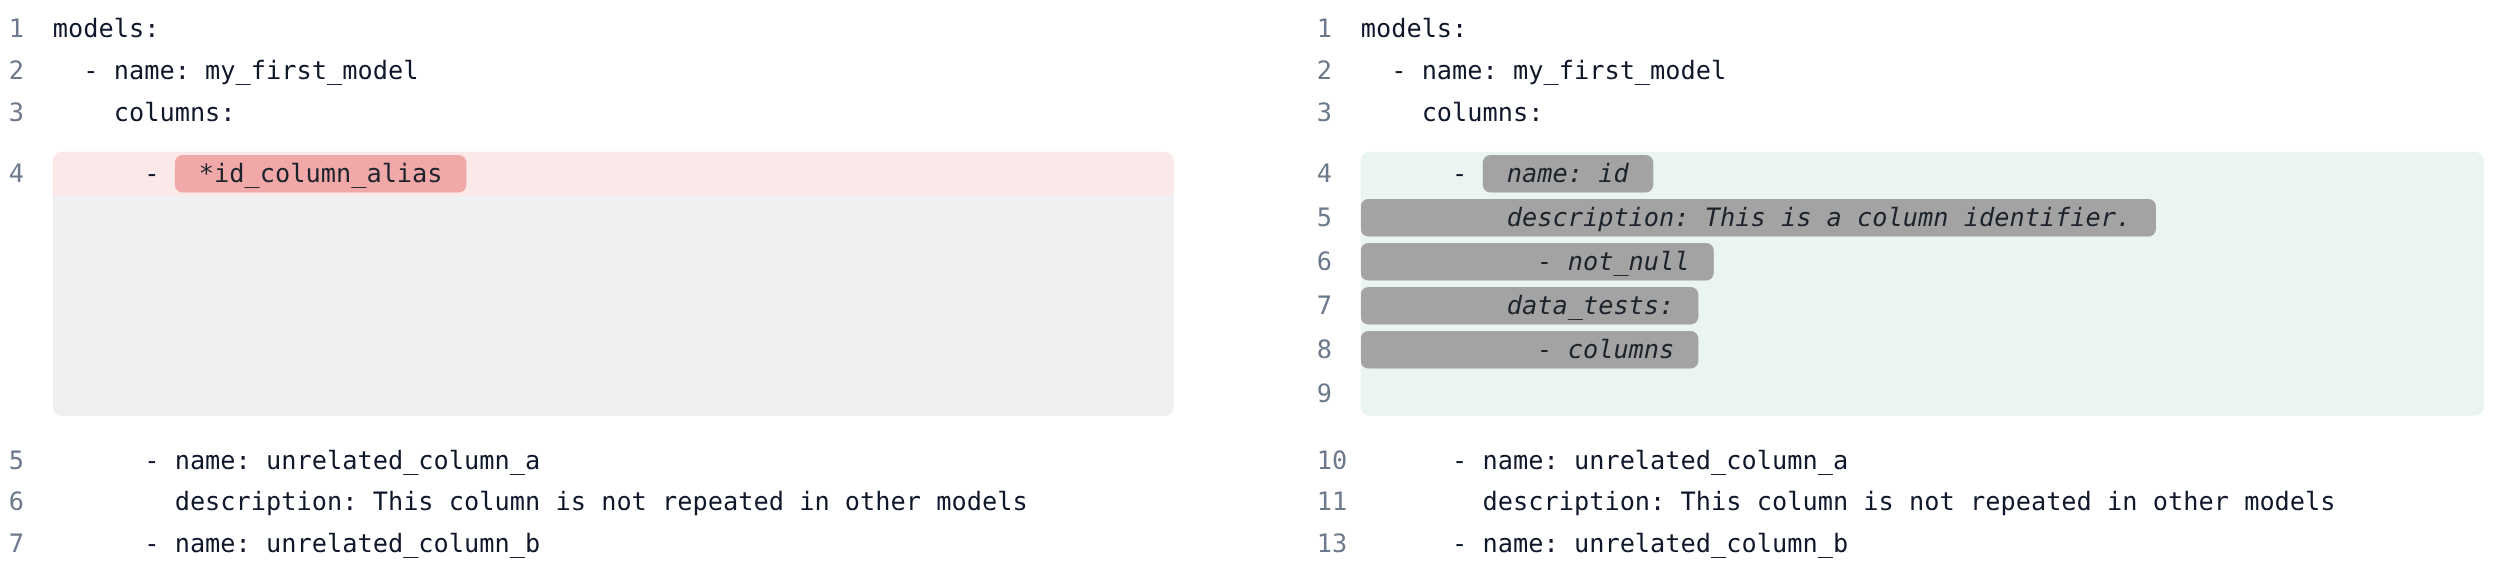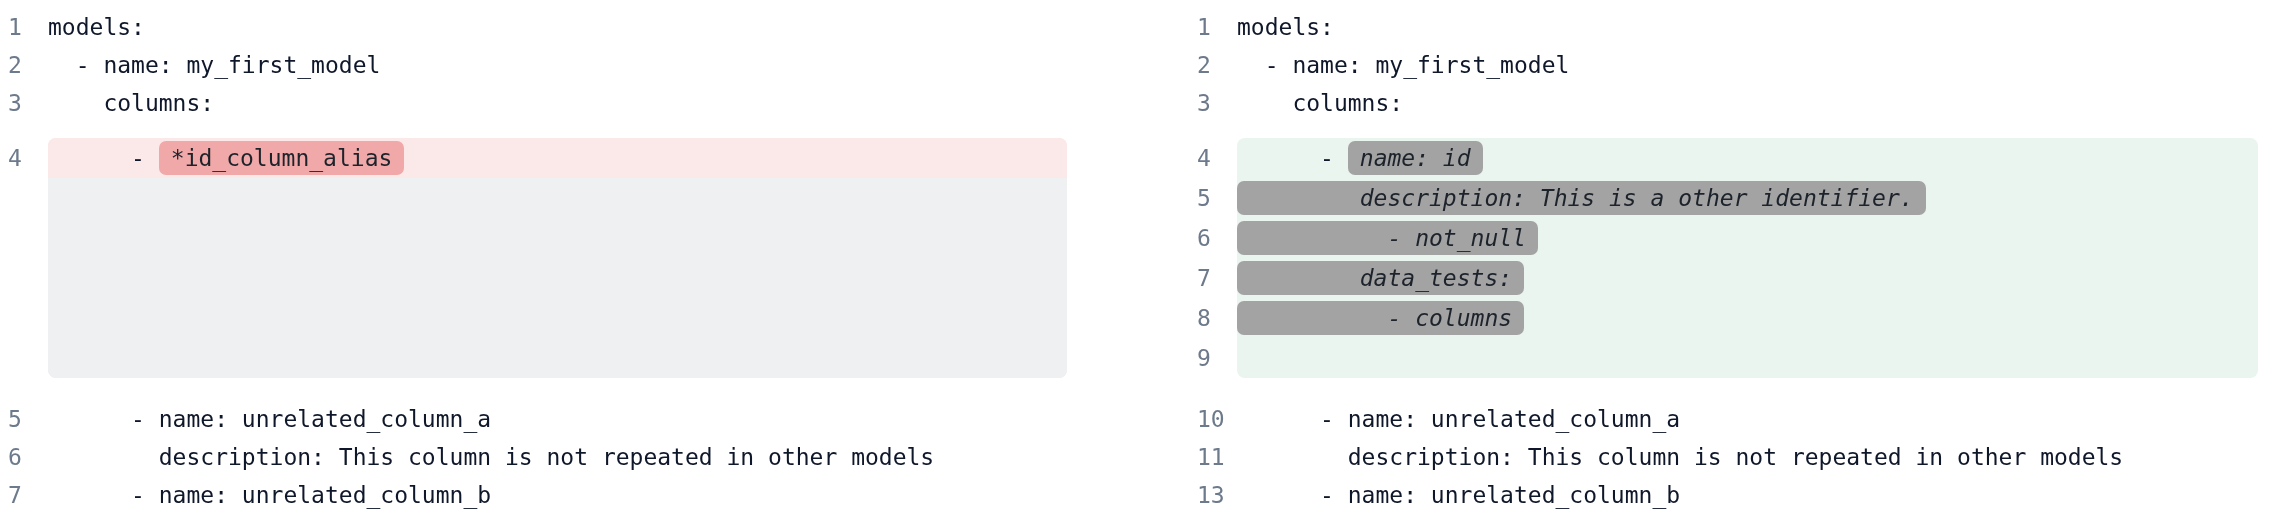--- a/index.html
+++ b/index.html
@@ -75,21 +75,21 @@
     align-items: center;
     height: 40px;
   }
   .removed-row { background: #fbe9e9; }
   .spacer-gray {
     height: 200px;
     background: #eef0f2;
   }
   .pill {
     white-space: pre;
-    padding: 4px 12px;
+    padding: 4px 22px;
     border-radius: 7px;
   }
   .pill.red   { background: #f1a8a8; }
   .pill.green { background: #a3a3a3; font-style: italic; }
   .pre-seg { white-space: pre; }
 </style>
 </head>
 <body>
 
 <div class="diff">
@@ -160,21 +160,21 @@
         <div class="num">8</div>
         <div class="num">9</div>
       </div>
       <div class="hunk-body added-body">
         <div class="hunk-row">
           <span class="code pre-seg">      - </span>
           <span class="pill green">name: id</span>
         </div>
         <div class="hunk-row">
 
-          <span class="pill green">        description: This is a other identifier.</span>
+          <span class="pill green">        description: This is a column identifier.</span>
         </div>
         <div class="hunk-row">
 
           <span class="pill green">          - not_null</span>
         </div>
         <div class="hunk-row">
 
           <span class="pill green">        data_tests:</span>
         </div>
         <div class="hunk-row">

